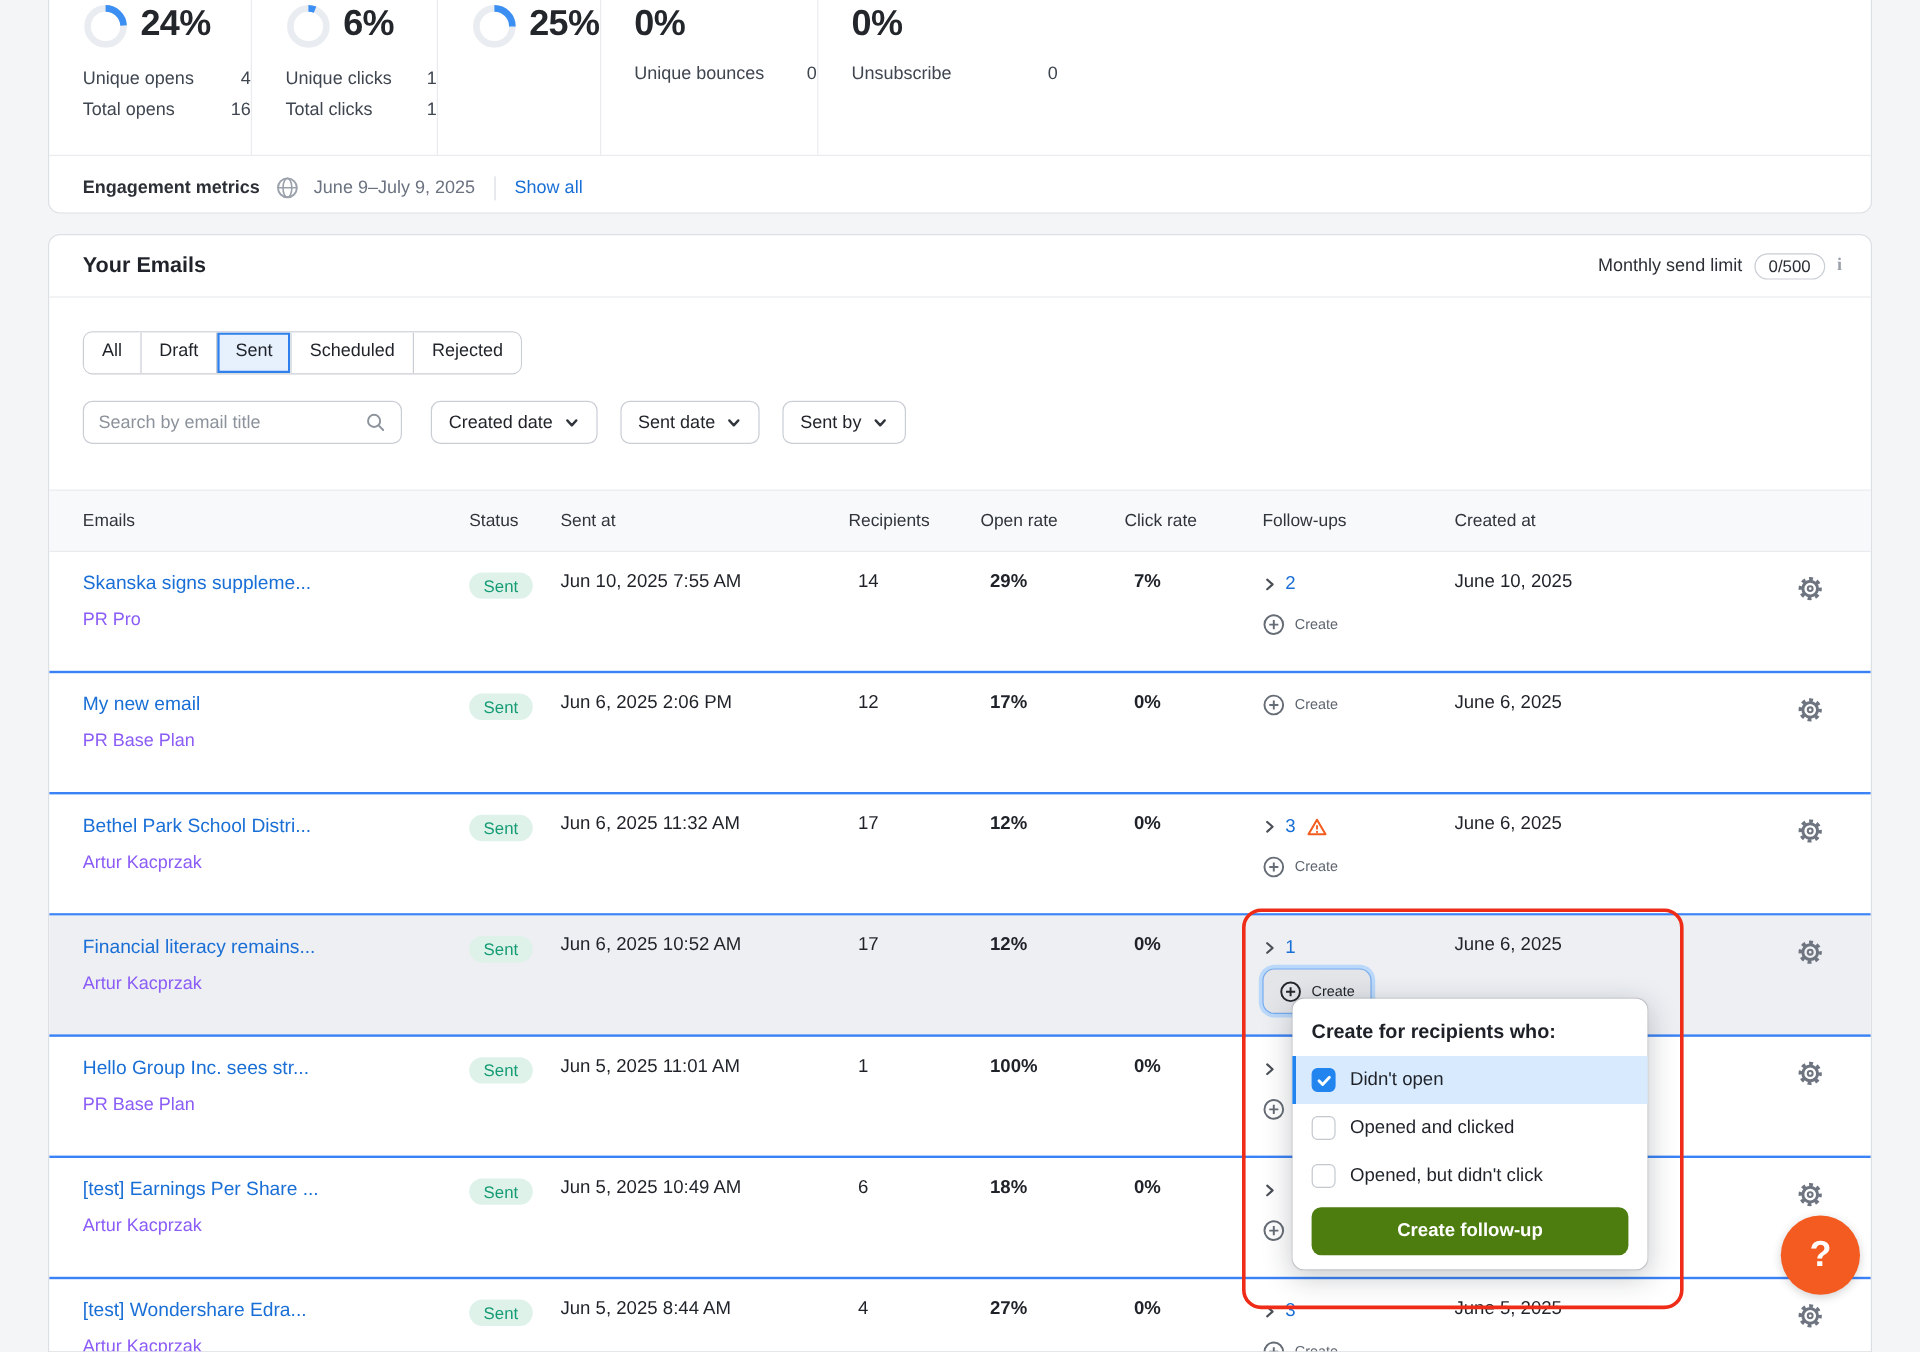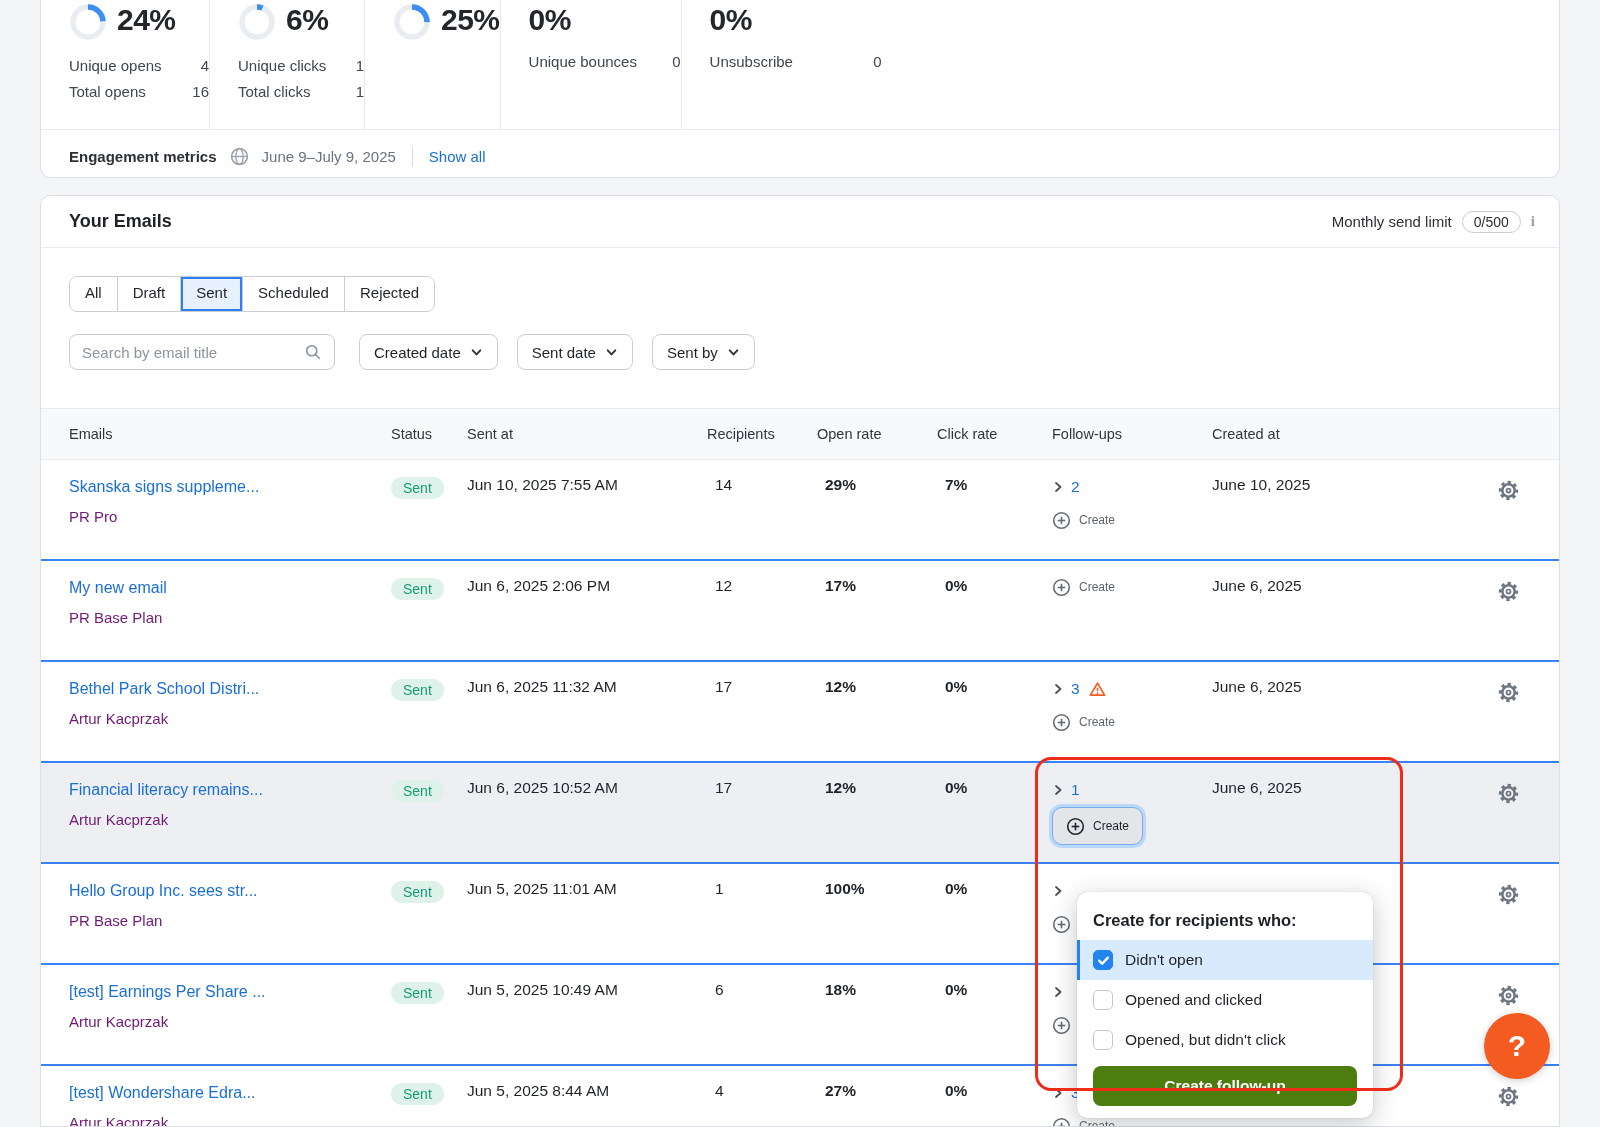--- a/index.html
+++ b/index.html
@@ -64,41 +64,41 @@
     border-bottom:1px solid #e9ebef; align-items:center; font-size:14.5px; color:#30353c; }
   .thead .hc:first-child { padding-left:28px; }
   .thead .hc:nth-child(4),.thead .hc:nth-child(5),.thead .hc:nth-child(6){ }
 
   .trow { height:101px; border-bottom:2px solid #3b82f6; position:relative; }
   .trow.highlighted { background:#edeff3; }
   .trow .cell { padding-top:16px; font-size:15.5px; color:#1f2329; }
   .c-email { padding-left:28px; }
   .email-title { font-size:16px; color:#1a6fd6; text-decoration:none; cursor:pointer;
     display:inline-block; line-height:22px; }
-  .email-sub { margin-top:9px; font-size:15px; color:#701a75; line-height:20px; }
+  .email-sub { margin-top:9px; font-size:15px; color:#8b5cf6; line-height:20px; }
   .badge { display:inline-block; background:#def2ea; color:#169c74; font-size:14px;
     border-radius:13px; padding:3px 12px; margin-top:1px; }
   .c-rec,.c-open,.c-click { padding-left:8px; }
   .c-open,.c-click { font-weight:700; font-size:16px; color:#1c1f24; }
   .fu-line1 { display:flex; align-items:center; gap:7px; height:22px; }
   .fu-count { font-size:15.5px; }
   .create-btn { display:inline-flex; align-items:center; gap:8px; background:none;
     border:none; padding:0; margin-top:12px; font-size:12px; color:#5d6570;
     cursor:pointer; font-family:inherit; line-height:20px; }
   .create-btn .plus { display:inline-flex; color:#666c75; }
   .create-btn.focused { background:#e3e5e9; border:1px solid #78abef; border-radius:10px;
     padding:8px 13px; margin-top:6px; color:#1e2228; box-shadow:0 0 0 3px #b9d8fa; }
   .create-btn.focused .plus { color:#23262b; }
   .create-btn.inline { margin-top:0; }
   .warn-icon { display:inline-flex; margin-left:2px; }
   .c-gear { display:flex; justify-content:center; }
   .gear-btn { cursor:pointer; display:inline-flex; margin-top:3px; }
 
   
-  #popup { position:absolute; left:1077px; top:892px; width:296px; background:#fff;
+  #popup { position:absolute; left:1077px; top:832px; width:296px; background:#fff;
     border-radius:10px; box-shadow:0 6px 24px rgba(25,30,40,.25), 0 0 1px rgba(25,30,40,.3);
     z-index:50; padding:16px 0 12px; }
   .popup-title { font-size:16.5px; font-weight:700; color:#1d2026; padding:0 16px;
     line-height:24px; margin-bottom:8px; }
   .opt { height:40px; display:flex; align-items:center; gap:12px; padding-left:16px;
     cursor:pointer; font-size:15.5px; color:#1f2329; }
   .opt.checked { background:#d8eafd; box-shadow:inset 3px 0 0 #2284ef; }
   .cbox { width:20px; height:20px; border-radius:5px; border:1.5px solid #c3c8cf;
     background:#fff; display:flex; align-items:center; justify-content:center; flex:none; }
   .opt.checked .cbox { background:#2284ef; border-color:#2284ef; }

